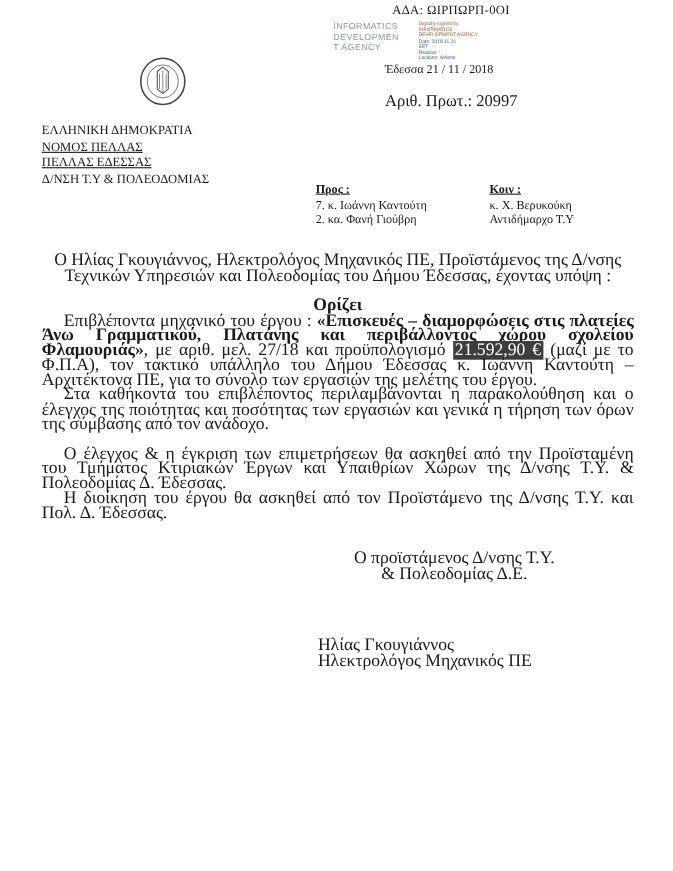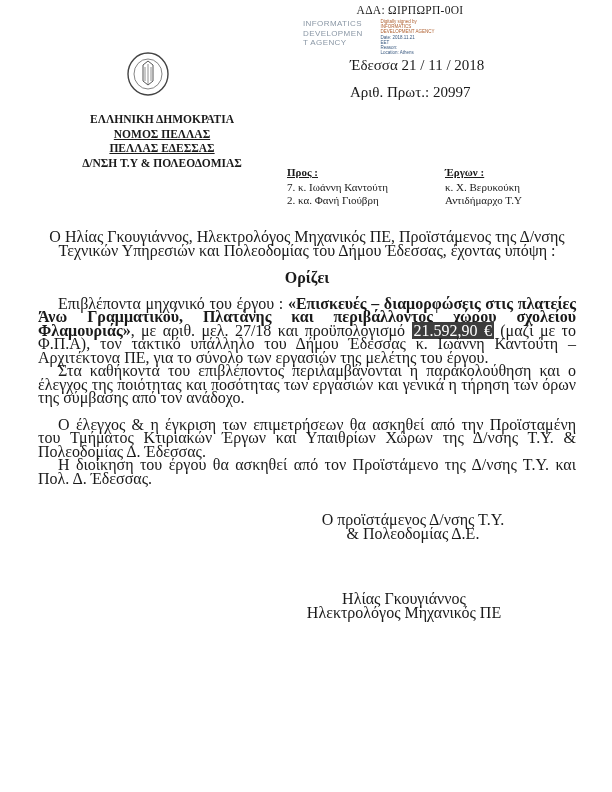--- a/index.html
+++ b/index.html
@@ -24,26 +24,26 @@
   .stamp-agency {
     font-family: "Liberation Sans", "DejaVu Sans", sans-serif;
     font-size: 8px; line-height: 9.5px; color: #8a97a5; letter-spacing: .4px;
   }
   .stamp-sig {
     font-family: "Liberation Sans", "DejaVu Sans", sans-serif;
     font-size: 4.5px; line-height: 5.2px;
   }
   .stamp-sig .l1 { color: #b06030; }
   .stamp-sig .l2 { color: #3b5a80; }
-  .date-line   { position: absolute; top: 57px;  left: 350px; font-size: 15px; }
+  .date-line   { position: absolute; top: 57px;  left: 350px; font-size: 11px; }
   .proto-line  { position: absolute; top: 84px;  left: 350px; font-size: 15px; }
   .emblem      { position: absolute; top: 51px;  left: 126px; width: 44px; height: 46px; }
   .authority {
     position: absolute; top: 112px; left: 38px; width: 248px;
-    text-align: center; font-weight: bold; font-size: 11.5px; line-height: 14.5px;
+    font-weight: normal; font-size: 11.5px; line-height: 14.5px;
   }
   .authority .u { text-decoration: underline; }
   .recipients {
     position: absolute; top: 166px; left: 287px; width: 290px;
     font-size: 11px; line-height: 13.5px;
     display: flex;
   }
   .recip-col-to { width: 158px; }
   .recip-col-cc { width: 130px; }
   .recip-label { font-weight: bold; text-decoration: underline; margin-bottom: 1px; }
@@ -51,34 +51,34 @@
   .content {
     position: absolute; top: 230px; left: 38px; right: 36px;
     font-size: 16px; line-height: 13.5px;
   }
   .intro { text-align: center; margin: 0 0 10px 0; }
   ol.considerations {
     margin: 12px 0 0 0; padding-left: 24px; text-align: justify;
   }
   ol.considerations li { margin-bottom: 1px; padding-left: 2px; }
   .decision-heading {
-    text-align: center; font-weight: bold; margin: 14px 0 12px 0;
+    text-align: center; font-weight: bold; margin: 14px 0 0 0;
   }
   .para { text-align: justify; margin: 0; }
   .para.indent { text-indent: 20px; }
   .para.gap-top { margin-top: 13px; }
   .bold { font-weight: bold; }
   .amount-highlight {
     background: #3d3d3d; color: #ffffff; padding: 0 2px;
   }
   .sig-title {
     width: 230px; margin: 28px 48px 0 auto; text-align: center;
   }
   .sig-name {
-    width: 230px; margin: 52px 57px 0 auto; text-align: center;
+    width: 230px; margin: 52px 57px 0 auto; 
   }
 </style>
 </head>
 <body>
 
 <div class="page">
 
   <div class="ada">ΑΔΑ: ΩΙΡΠΩΡΠ-0ΟΙ</div>
 
   <div class="stamp">
@@ -119,21 +119,21 @@
     <div>Δ/ΝΣΗ Τ.Υ &amp; ΠΟΛΕΟΔΟΜΙΑΣ</div>
   </div>
 
   <div class="recipients">
     <div class="recip-col-to">
       <div class="recip-label">Προς :</div>
       <div>7. κ. Ιωάννη Καντούτη</div>
       <div>2. κα. Φανή Γιούβρη</div>
     </div>
     <div class="recip-col-cc">
-      <div class="recip-label">Έργων :</div>
+      <div class="recip-label">Κοιν :</div>
       <div>κ. Χ. Βερυκούκη</div>
       <div>Αντιδήμαρχο Τ.Υ</div>
     </div>
   </div>
 
   <div class="content">
 
     <p class="intro">Ο Ηλίας Γκουγιάννος, Ηλεκτρολόγος Μηχανικός ΠΕ, Προϊστάμενος της Δ/νσης Τεχνικών Υπηρεσιών και Πολεοδομίας του Δήμου Έδεσσας, έχοντας υπόψη :</p>
 
 

